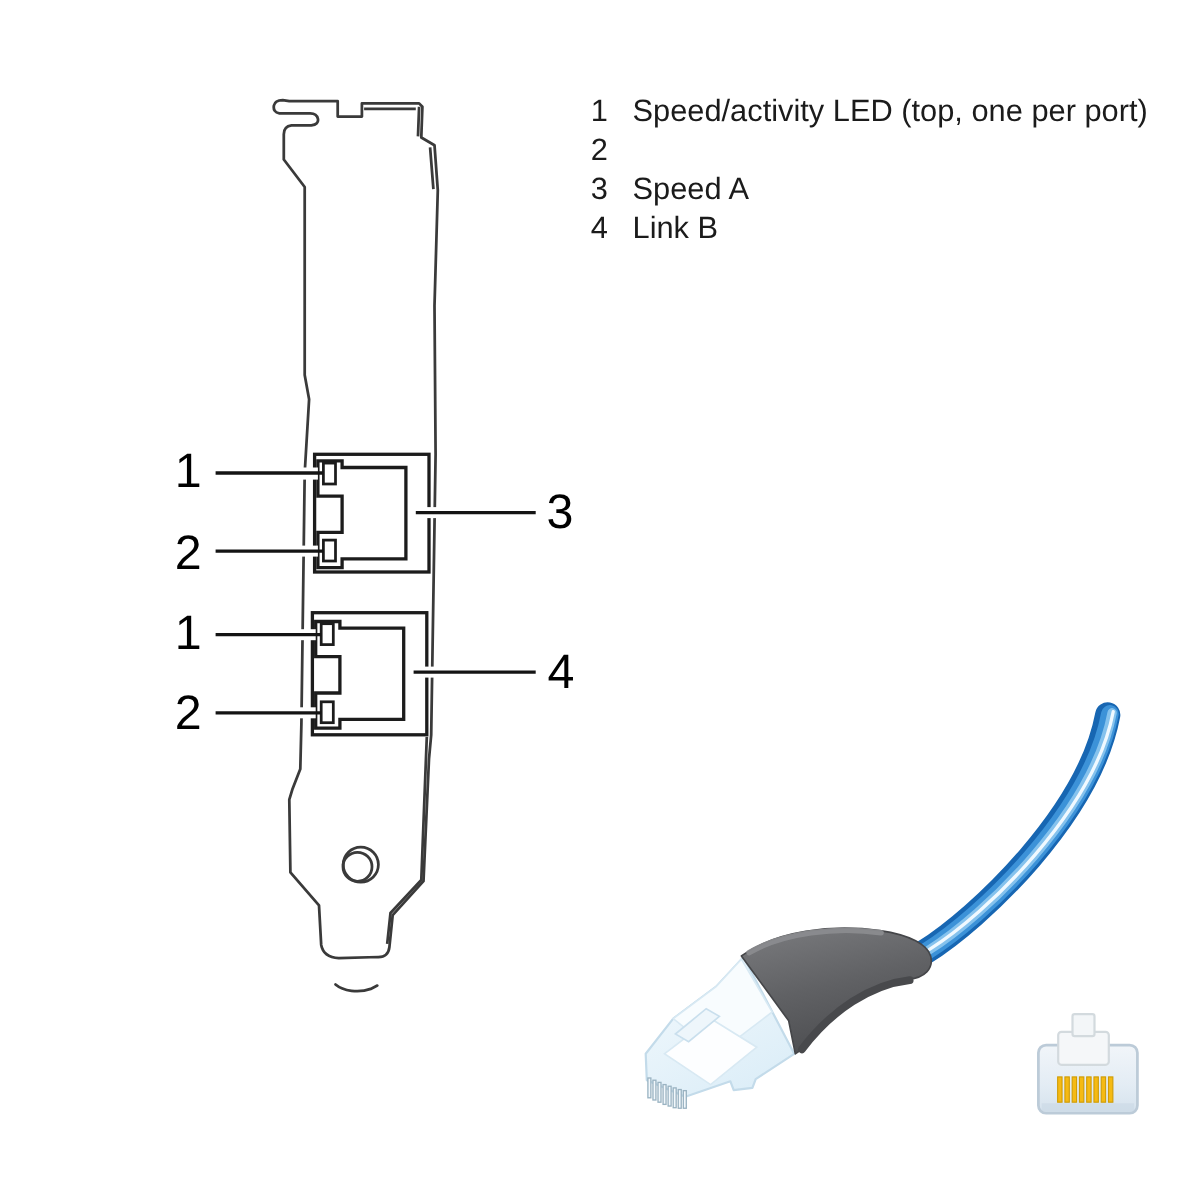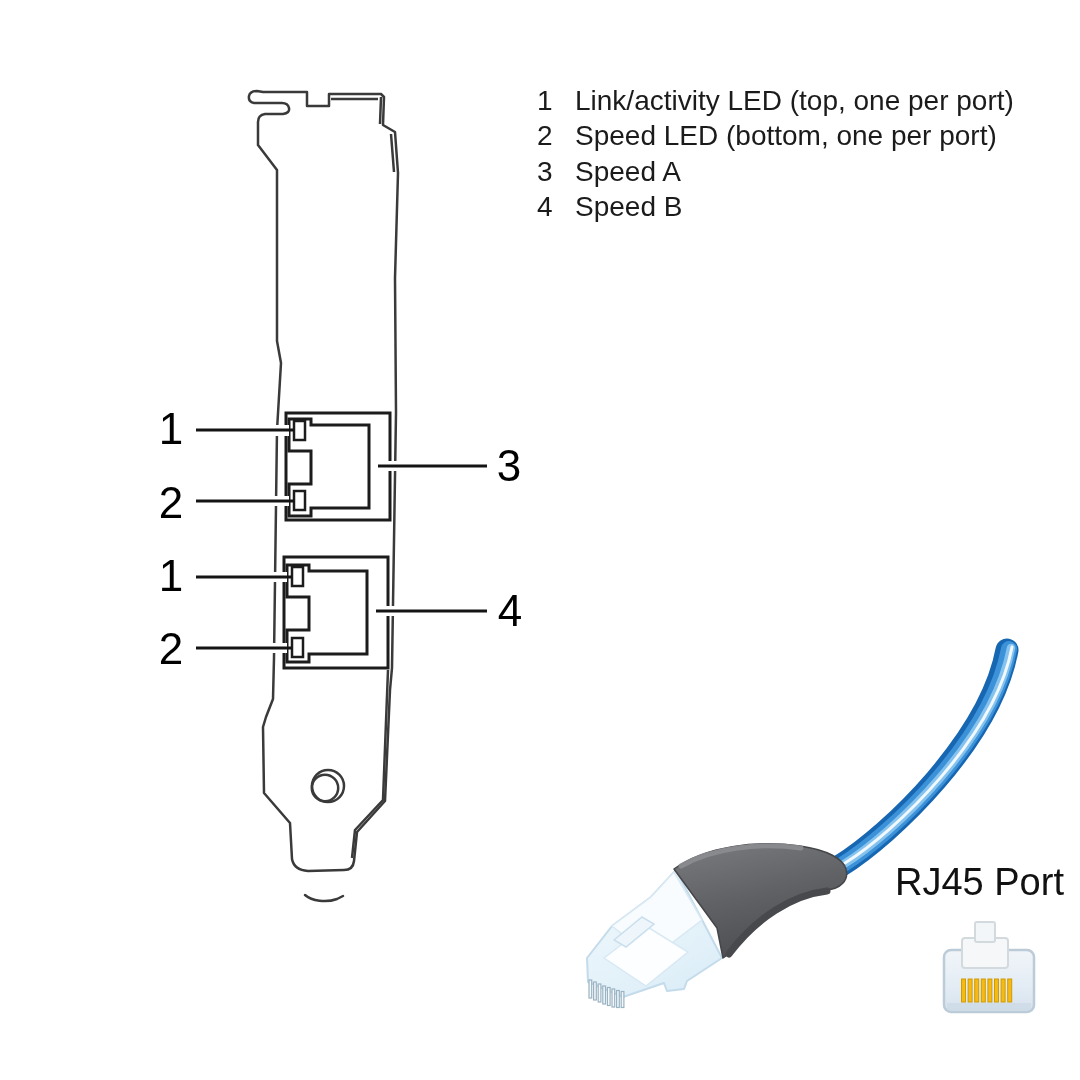--- a/index.html
+++ b/index.html
@@ -136,38 +136,36 @@
         <rect x="1001.1" y="979" width="4" height="23"></rect>
         <rect x="1007.7" y="979" width="4" height="23"></rect>
       </g>
       <rect x="947" y="1003" width="84" height="7" fill="#c9d7e3" opacity="0.55"></rect>
     </g>
   </svg>
 
   <div class="legend">
     <div class="legend-row">
       <span class="legend-num">1</span>
-      <span class="legend-text">Link/activity LED (top, one per port)</span>
+      <span class="legend-text">Speed/activity LED (top, one per port)</span>
     </div>
     <div class="legend-row">
       <span class="legend-num">2</span>
-      <span class="legend-text">Speed LED (bottom, one per port)</span>
     </div>
     <div class="legend-row">
       <span class="legend-num">3</span>
       <span class="legend-text">Speed A</span>
     </div>
     <div class="legend-row">
       <span class="legend-num">4</span>
-      <span class="legend-text">Speed B</span>
+      <span class="legend-text">Link B</span>
     </div>
   </div>
 
   <div class="co-num" style="left:171px;top:429px;">1</div>
   <div class="co-num" style="left:171px;top:503px;">2</div>
   <div class="co-num" style="left:509px;top:466px;">3</div>
   <div class="co-num" style="left:171px;top:576px;">1</div>
   <div class="co-num" style="left:171px;top:649px;">2</div>
   <div class="co-num" style="left:510px;top:611px;">4</div>
 
-  <div class="rj45-label">RJ45 Port</div>
 
 </div>
 
 </body></html>

